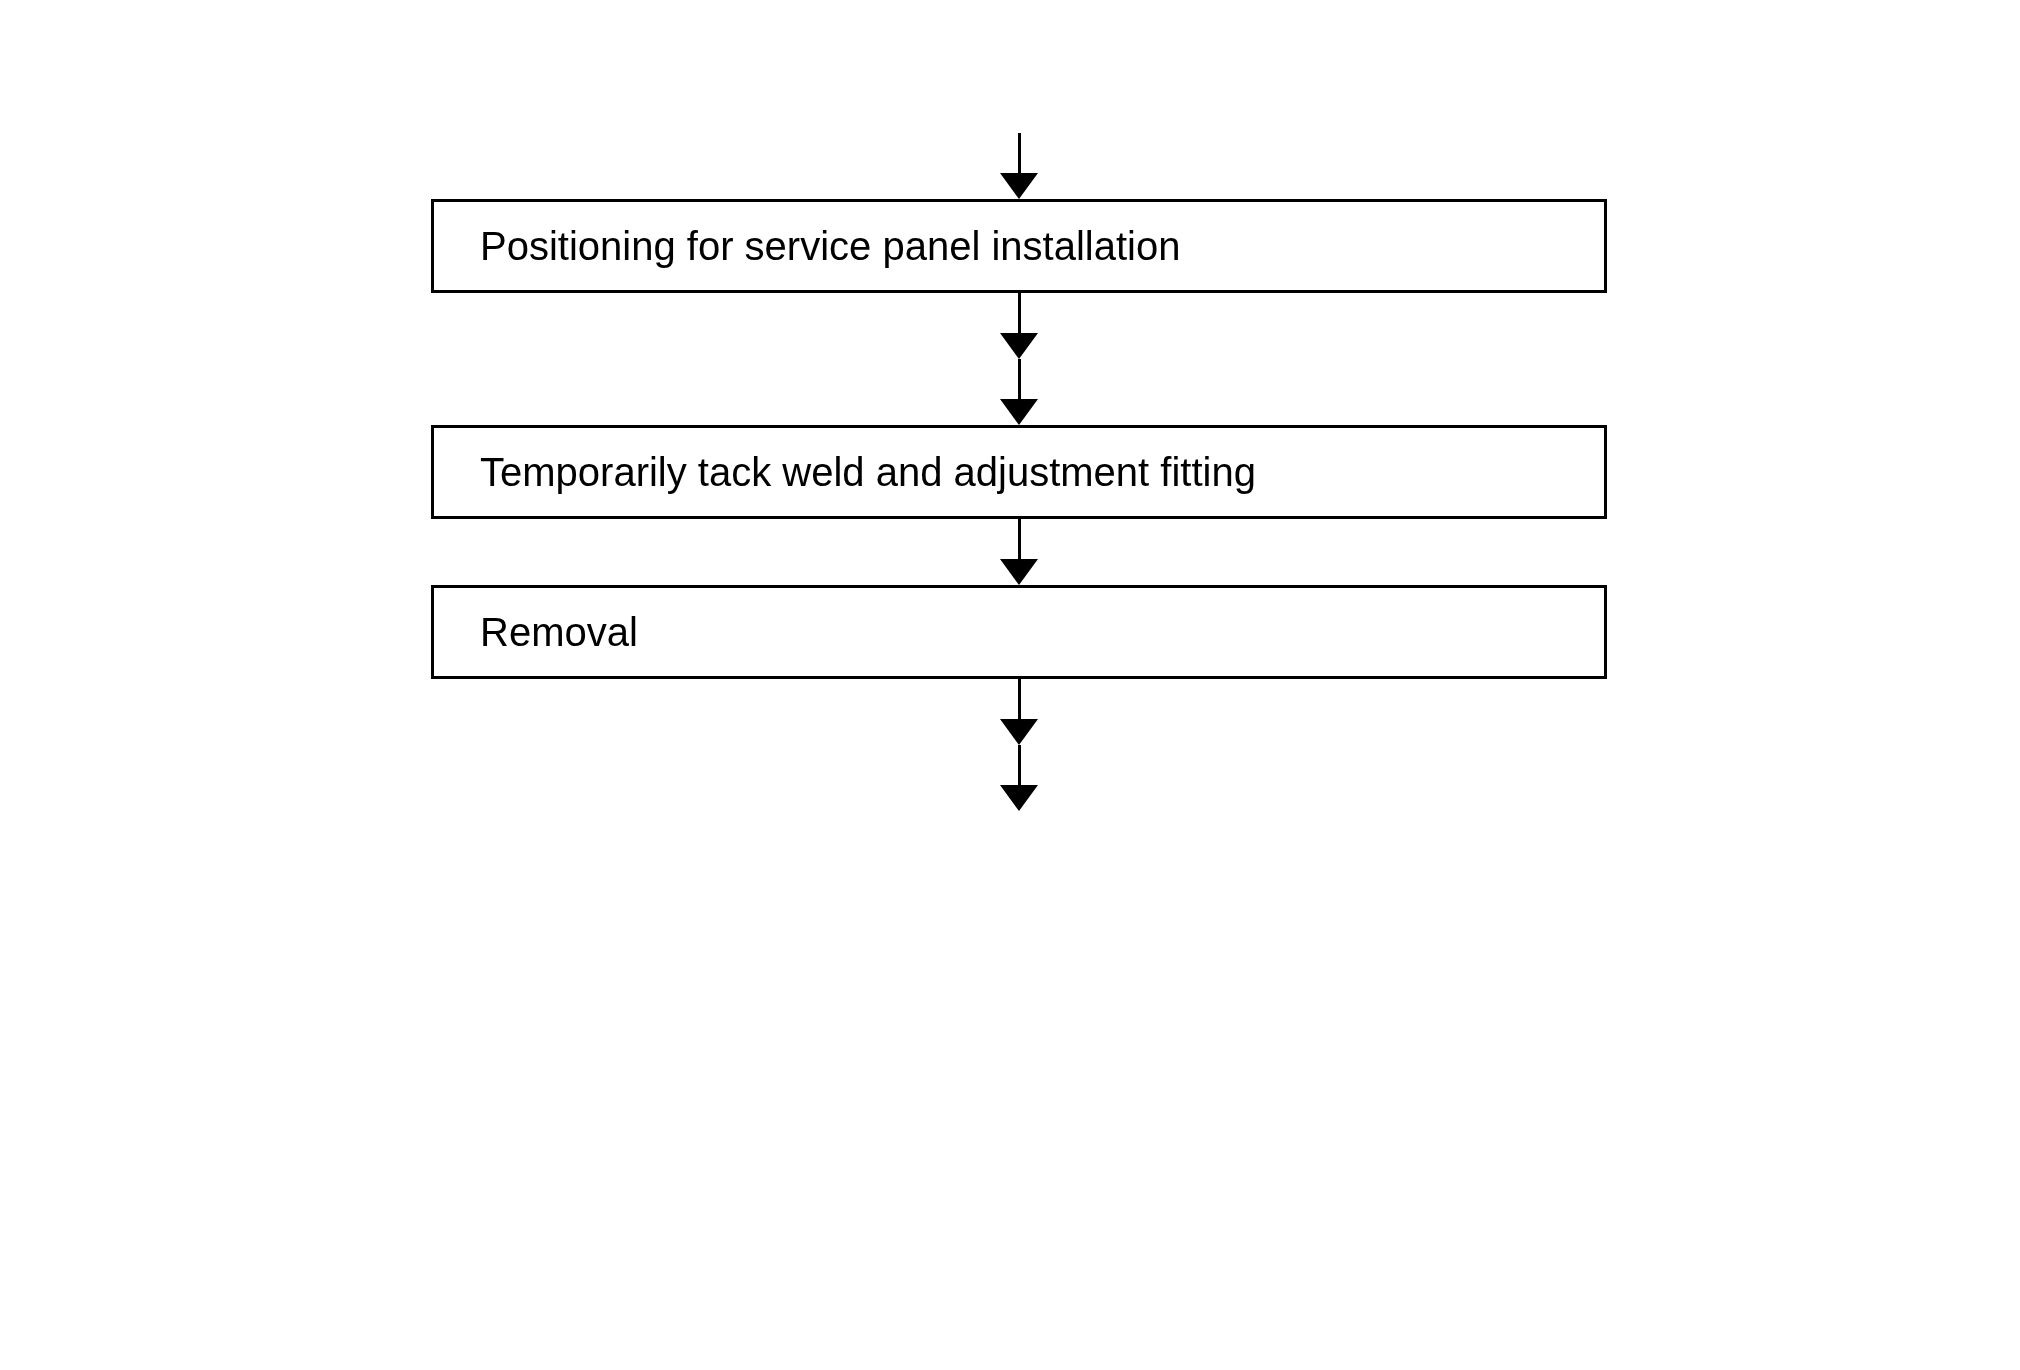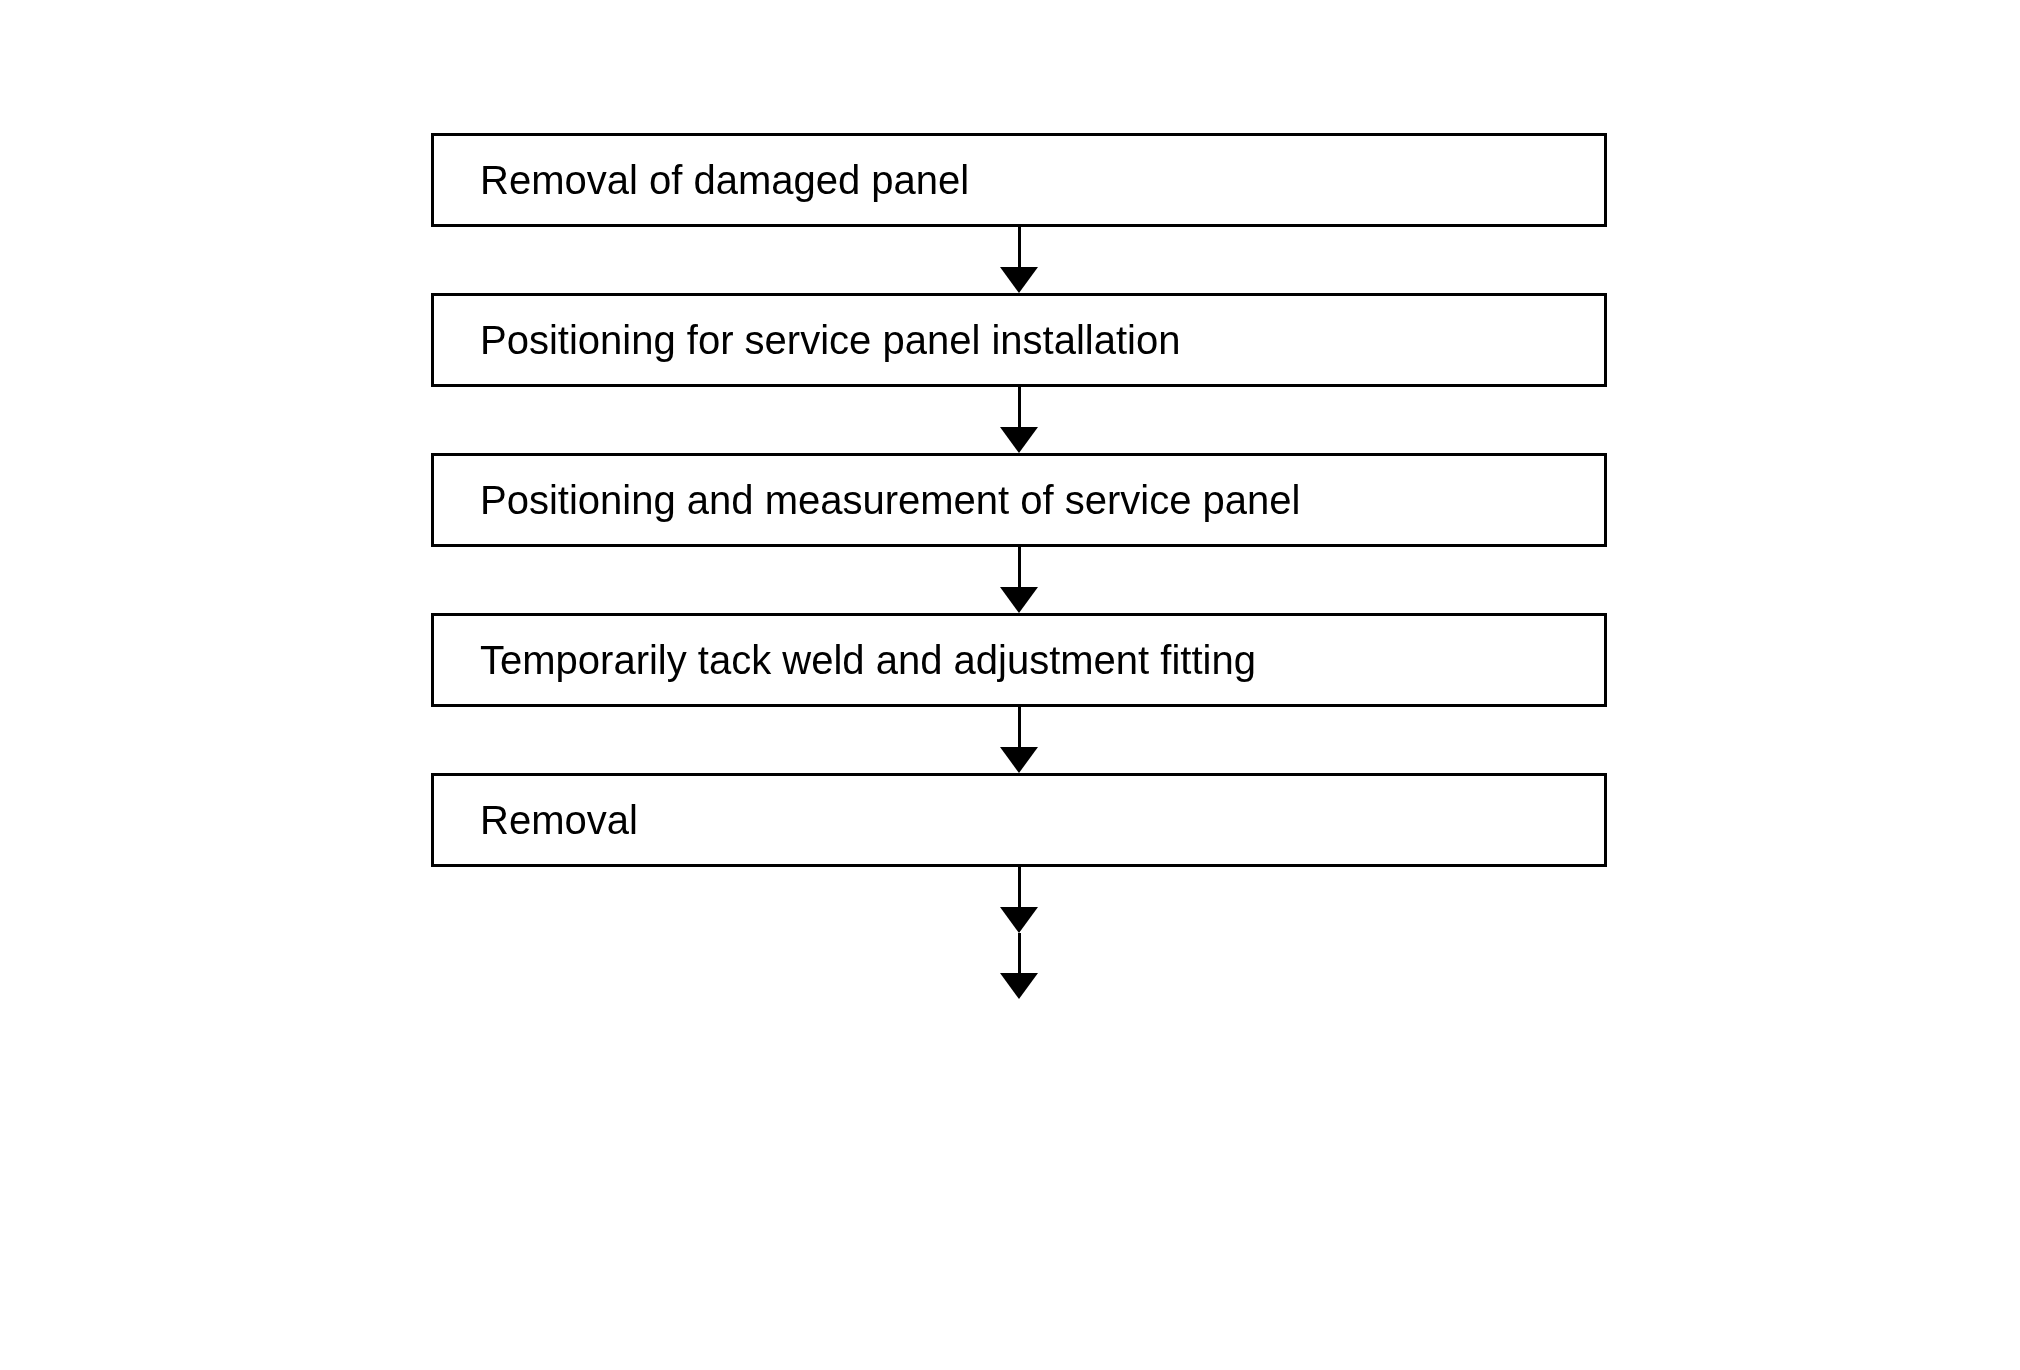--- a/index.html
+++ b/index.html
@@ -57,41 +57,35 @@
     border-left: 19px solid transparent;
     border-right: 19px solid transparent;
     border-top: 26px solid var(--arrow, #000000);
   }
 </style>
 </head>
 <body style="background: rgb(255, 255, 255);">
 
 <div class="canvas">
   <div class="flow" id="flow">
-  <div class="box">
-    <span class="label">Removal of damaged panel</span>
-  </div>
 
   <div class="arrow">
     <div class="stem"></div>
     <div class="head"></div>
   </div>
 
   <div class="box">
     <span class="label">Positioning for service panel installation</span>
   </div>
 
   <div class="arrow">
     <div class="stem"></div>
     <div class="head"></div>
   </div>
 
-  <div class="box">
-    <span class="label">Positioning and measurement of service panel</span>
-  </div>
 
   <div class="arrow">
     <div class="stem"></div>
     <div class="head"></div>
   </div>
 
   <div class="box">
     <span class="label">Temporarily tack weld and adjustment fitting</span>
   </div>
 

